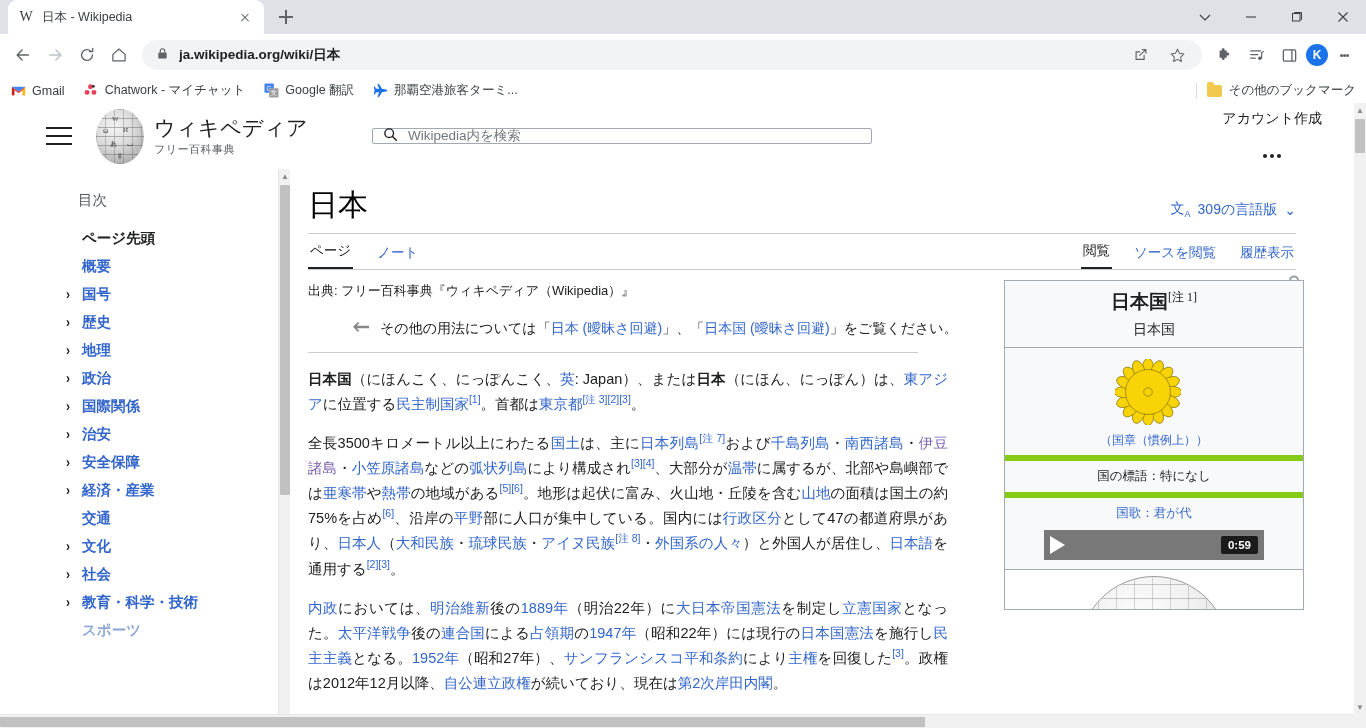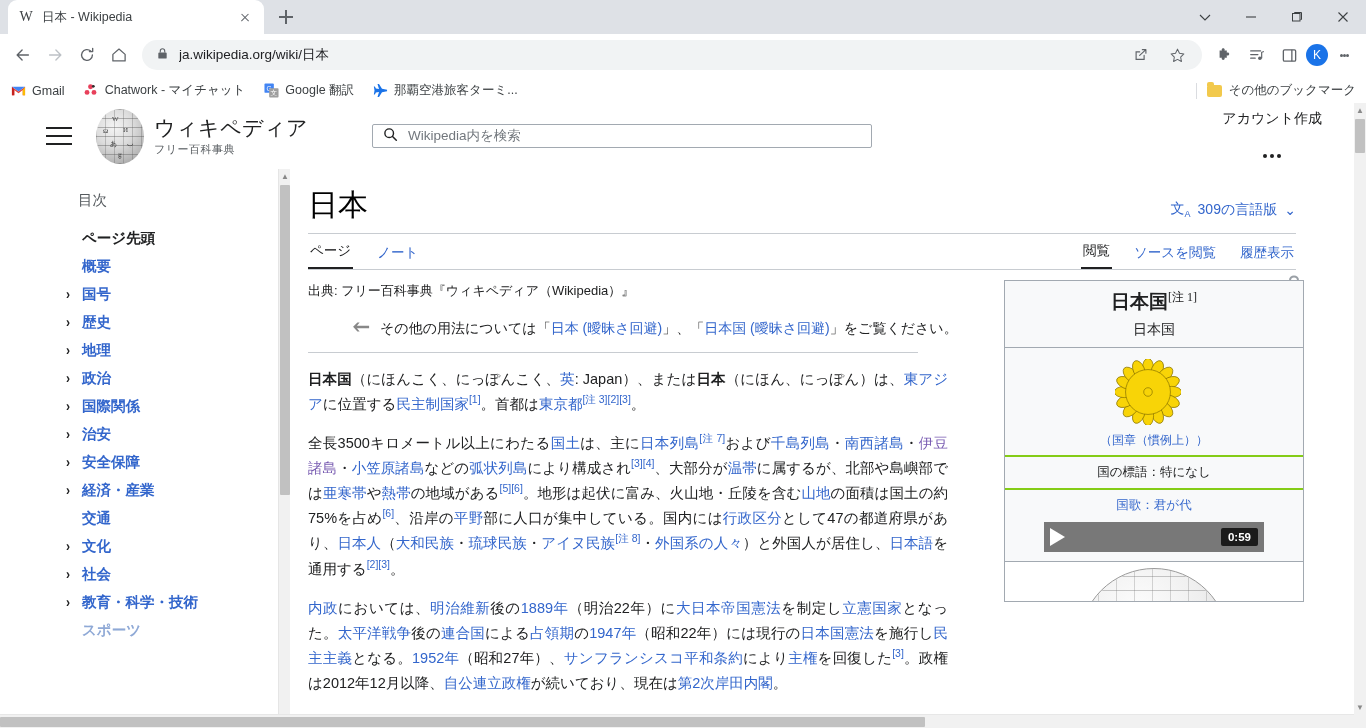--- a/index.html
+++ b/index.html
@@ -59,21 +59,21 @@
   .winctl { margin-left:auto; display:flex; align-items:center; height:34px; }
   .winbtn {
     width: 46px; height: 34px; display:flex; align-items:center; justify-content:center;
     cursor: pointer; color:#3c4043;
   }
   .winbtn svg { display:block; }
 
   
   .toolbar {
     height: 42px; background:#fff; display:flex; align-items:center;
-    padding: 0 8px; gap: 2px;
+    padding: 0 8px; gap: 2px; font-weight: bold;
   }
   .tb-btn {
     width: 30px; height: 30px; border-radius: 50%;
     display:flex; align-items:center; justify-content:center; cursor:pointer;
     color:#5f6368; flex:0 0 30px;
   }
   .tb-btn.disabled { color:#bdc1c6; }
   .omnibox {
     flex: 1 1 auto; height: 30px; margin: 0 6px 0 6px;
     background:#f1f3f4; border-radius: 15px;
@@ -134,21 +134,21 @@
   .globe-glyphs{
     position:absolute; inset:0; color:#3a3a3a; font-size:7px;
     font-family:"Liberation Serif","DejaVu Serif",serif;
   }
   .globe-glyphs span{ position:absolute; }
   .wmark-text { line-height:1.15; }
   .wmark-title { font-family:"Liberation Serif","DejaVu Serif",serif; font-size:21px; color:#202122; letter-spacing:.5px; }
   .wmark-sub { font-size:11px; color:#54595d; margin-top:3px; letter-spacing:.5px;}
 
   .searchbox {
-    margin-left: 64px; width: 500px; height: 24px;
+    margin-left: 64px; width: 500px; height: 16px;
     border:1px solid #a2a9b1; border-radius:2px;
     display:flex; align-items:center; gap:10px; padding: 0 10px;
     background:#fff; cursor:text;
   }
   .searchbox .ph { font-size:13.5px; color:#72777d; }
 
   .header-right { margin-left:auto; display:flex; align-items:center; gap:22px; padding-right: 24px; flex-direction: column;}
   .acct { font-size:14px; color:#202122; cursor:pointer; }
   .hdots { display:flex; gap:3px; cursor:pointer; padding:4px; }
   .hdots i { width:4px; height:4px; border-radius:50%; background:#202122; display:block; }
@@ -243,21 +243,21 @@
   .ib-symbols {
     display:flex; justify-content:space-around; align-items:flex-start;
     background:#f8f9fa; border-top:1px solid #a2a9b1; padding: 10px 8px 6px 8px;
   }
   .sym { text-align:center; }
   .flagimg { width:100px; height:66px; background:#fff; border:1px solid #cfd3d7; display:flex; align-items:center; justify-content:center; }
   .flag-circle { width:38px; height:38px; border-radius:50%; background:#bc002d; }
   .embimg { width:96px; height:68px; display:flex; align-items:center; justify-content:center;}
   .sym-cap { margin-top:6px; font-size:12px; color:#3366cc; }
   .ib-row {
-    border-top:2px solid #84cc16; text-align:center; padding:7px 6px; font-size:12.5px;
+    border-top:6px solid #84cc16; text-align:center; padding:7px 6px; font-size:12.5px;
   }
   .ib-row a { color:#3366cc; text-decoration:none; }
   .audio-player {
     margin: 8px auto 2px auto; width: 220px; height: 30px; background:#787878;
     display:flex; align-items:center; padding: 0 6px; position:relative;
   }
   .play-tri {
     width:0; height:0; border-left:15px solid #fff;
     border-top:9px solid transparent; border-bottom:9px solid transparent;
   }

